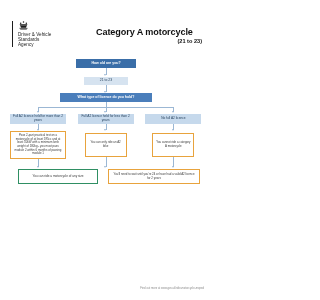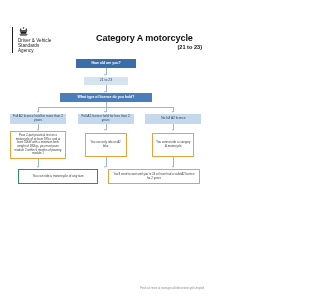--- a/index.html
+++ b/index.html
@@ -3,21 +3,21 @@
 <meta charset="utf-8">
 <style>
   html,body{margin:0;padding:0;}
   body{
     width:212px;height:300px;background:#ffffff;
     font-family:"Liberation Sans", sans-serif;
     -webkit-font-smoothing:antialiased;
     overflow:hidden;position:relative;
   }
   
-  .header{position:absolute;left:0;top:18px;width:212px;height:52px;}
+  .header{position:absolute;left:0;top:12px;width:212px;height:52px;}
   .logo{position:absolute;left:12px;top:9px;padding-left:5px;border-left:1.1px solid #1d1d1d;}
   .crown{width:11px;height:9px;margin-bottom:1.5px;display:block;}
   .logo-line{font-size:4.6px;line-height:5.3px;color:#1d1d1d;letter-spacing:0.04px;white-space:nowrap;}
   .title{position:absolute;left:96px;top:15px;width:110px;text-align:left;}
   .title-main{font-size:9.1px;font-weight:bold;color:#111111;letter-spacing:-0.1px;line-height:10px;}
   .title-sub{font-size:5.6px;font-weight:bold;color:#111111;text-align:right;padding-right:4px;margin-top:1px;}
 
   
   .flow{position:absolute;left:0;top:0;width:212px;height:300px;}
   .node{position:absolute;box-sizing:border-box;display:flex;align-items:center;

